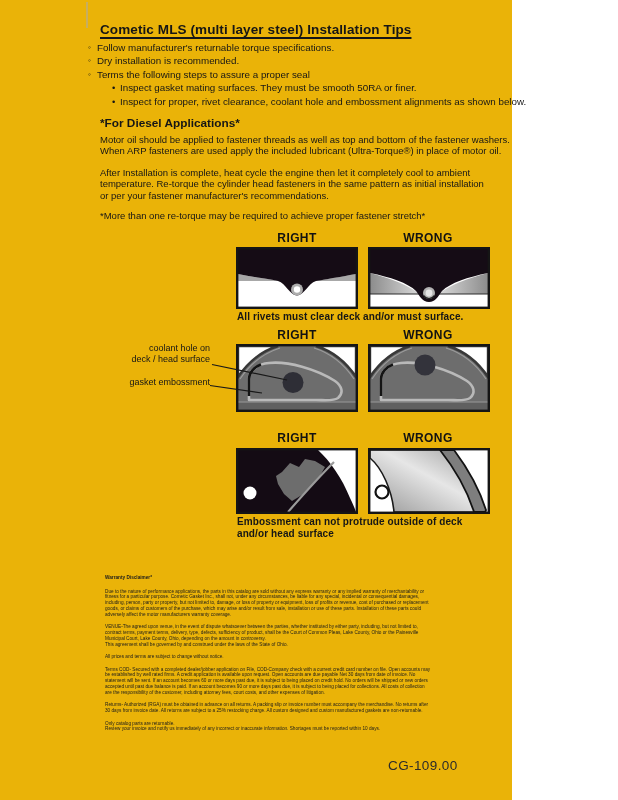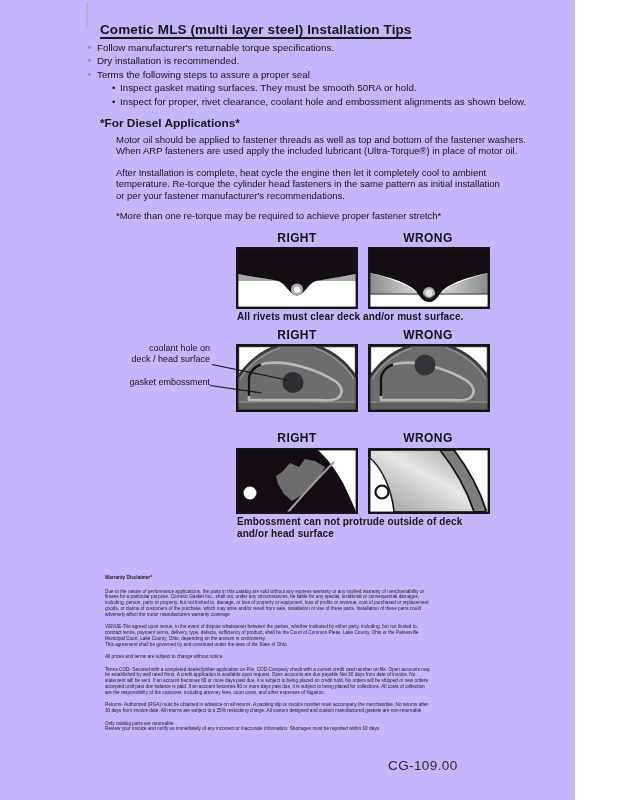--- a/index.html
+++ b/index.html
@@ -1,32 +1,32 @@
 <!DOCTYPE html>
 <html><head>
 <meta charset="utf-8">
 <style>
   * { margin:0; padding:0; box-sizing:border-box; }
   html,body { width:618px; height:800px; background:#ffffff; }
   body { font-family:"Liberation Sans", sans-serif; color:#161616; overflow:hidden; }
-  .page { position:relative; width:575px; height:800px; background:#c4b5fd; }
+  .page { position:relative; width:512px; height:800px; background:#eab308; }
 
   .scan-artifact { position:absolute; left:86px; top:2px; width:1.5px; height:26px; background:#a9a9a9; opacity:.55; }
 
   .title { position:absolute; left:100px; top:22px; font-size:13.5px; font-weight:700;
            text-decoration:underline; text-decoration-thickness:1.5px; text-underline-offset:2.5px; letter-spacing:.1px; }
 
   .tips { position:absolute; left:88px; top:41px; width:440px; font-size:9.8px; line-height:13.4px; }
   .tip-row { display:flex; }
   .tip-row.sub { padding-left:24px; }
   .tip-marker { width:9px; flex:0 0 9px; font-size:8.5px; line-height:13.4px; }
   .tip-row.sub .tip-marker { width:8px; flex-basis:8px; font-size:9.5px; }
 
   .diesel-heading { position:absolute; left:100px; top:116px; font-size:11.8px; font-weight:700; }
-  .para { position:absolute; left:116px; width:428px; font-size:9.5px; line-height:11.4px; white-space:pre-line; }
+  .para { position:absolute; left:100px; width:428px; font-size:9.5px; line-height:11.4px; white-space:pre-line; }
   .p1 { top:134px; }
   .p2 { top:167px; }
   .note { top:210px; }
 
   .dg-header { position:absolute; width:122px; text-align:center; font-size:12px; font-weight:600; letter-spacing:.4px; color:#121212; }
   .panel { position:absolute; width:122px; }
   .panel svg { display:block; width:100%; height:100%; }
   .caption { position:absolute; left:237px; font-size:10px; font-weight:600; letter-spacing:.1px; white-space:pre-line; line-height:11.5px; }
 
   .ann { position:absolute; left:88px; width:122px; text-align:right; font-size:9px; line-height:10.8px; white-space:pre-line; }
@@ -58,21 +58,21 @@
     <div class="tip-row">
       <span class="tip-marker">◦</span>
       <span>Dry installation is recommended.</span>
     </div>
     <div class="tip-row">
       <span class="tip-marker">◦</span>
       <span>Terms the following steps to assure a proper seal</span>
     </div>
     <div class="tip-row sub">
       <span class="tip-marker">•</span>
-      <span>Inspect gasket mating surfaces.  They must be smooth 50RA or hold.</span>
+      <span>Inspect gasket mating surfaces.  They must be smooth 50RA or finer.</span>
     </div>
     <div class="tip-row sub">
       <span class="tip-marker">•</span>
       <span>Inspect for proper, rivet clearance, coolant hole and embossment alignments as shown below.</span>
     </div>
   </div>
 
   <div class="diesel-heading">*For Diesel Applications*</div>
   <div class="para p1">Motor oil should be applied to fastener threads as well as top and bottom of the fastener washers.
 When ARP fasteners are used apply the included lubricant (Ultra-Torque®) in place of motor oil.</div>

